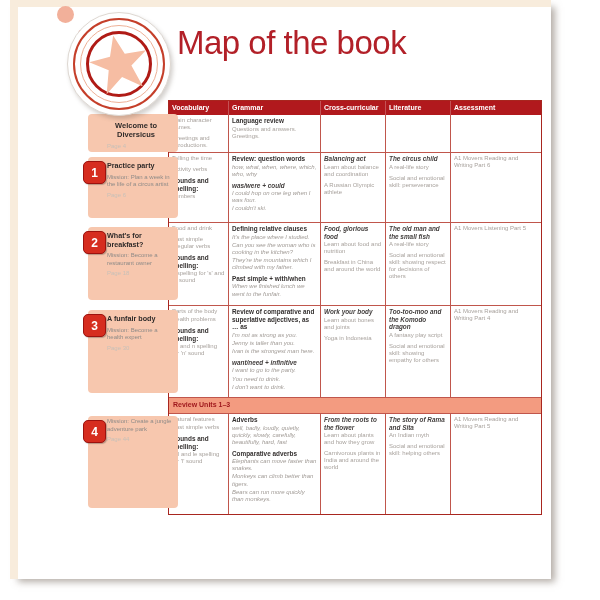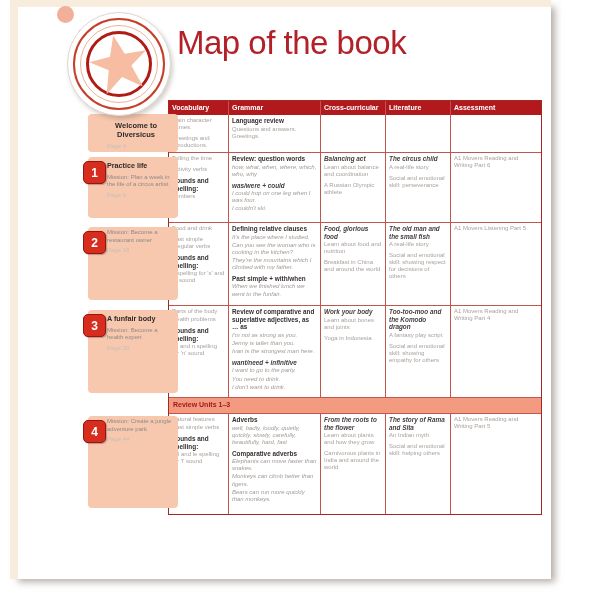--- a/index.html
+++ b/index.html
@@ -81,26 +81,27 @@
 
   <h1 class="title">Map of the book</h1>
 
   <div id="units">
       <div class="ublock welcome" style="top: 114px; height: 38px;">
         <div class="btitle">Welcome to Diversicus</div>
         <div class="pagenum">Page 4</div>
       </div>
       <div class="ublock" style="top: 157px; height: 61px;">
         <div class="badge">1</div>
-        <div class="btitle">Practice life</div>
+        <div class="btitle">Practice party</div>
         <div class="mission">Mission: Plan a week in the life of a circus artist</div>
         <div class="pagenum">Page 6</div>
       </div>
       <div class="ublock" style="top: 227px; height: 73px;">
         <div class="badge">2</div>
+        <div class="btitle">What's for breakfast?</div>
         <div class="mission">Mission: Become a restaurant owner</div>
         <div class="pagenum">Page 18</div>
       </div>
       <div class="ublock" style="top: 310px; height: 83px;">
         <div class="badge">3</div>
         <div class="btitle">A funfair body</div>
         <div class="mission">Mission: Become a health expert</div>
         <div class="pagenum">Page 30</div>
       </div>
       <div class="ublock" style="top: 416px; height: 92px;">

